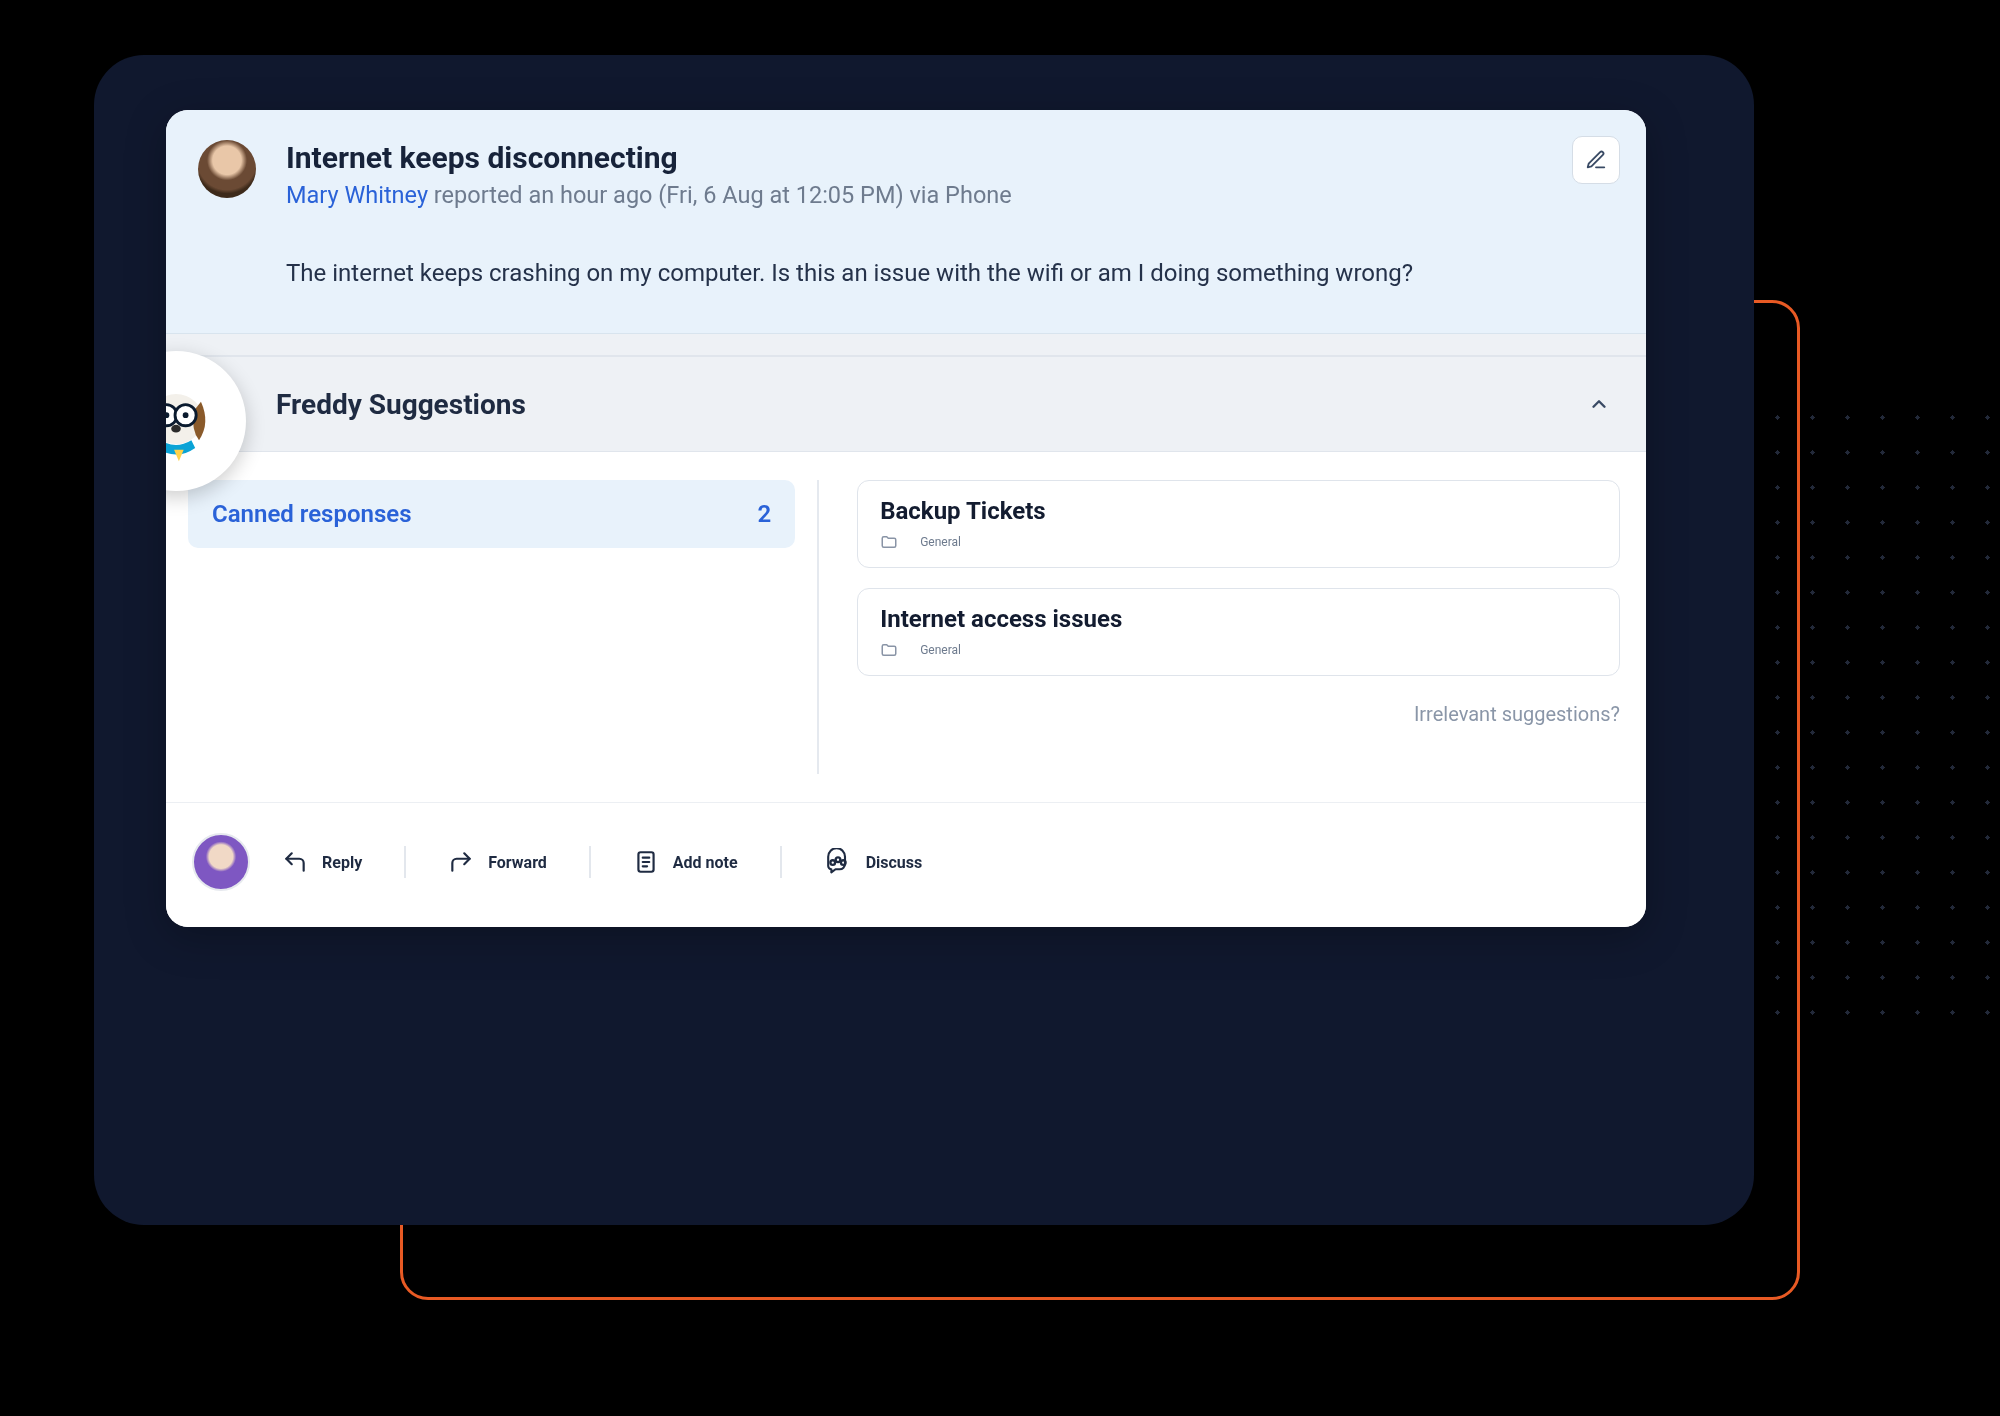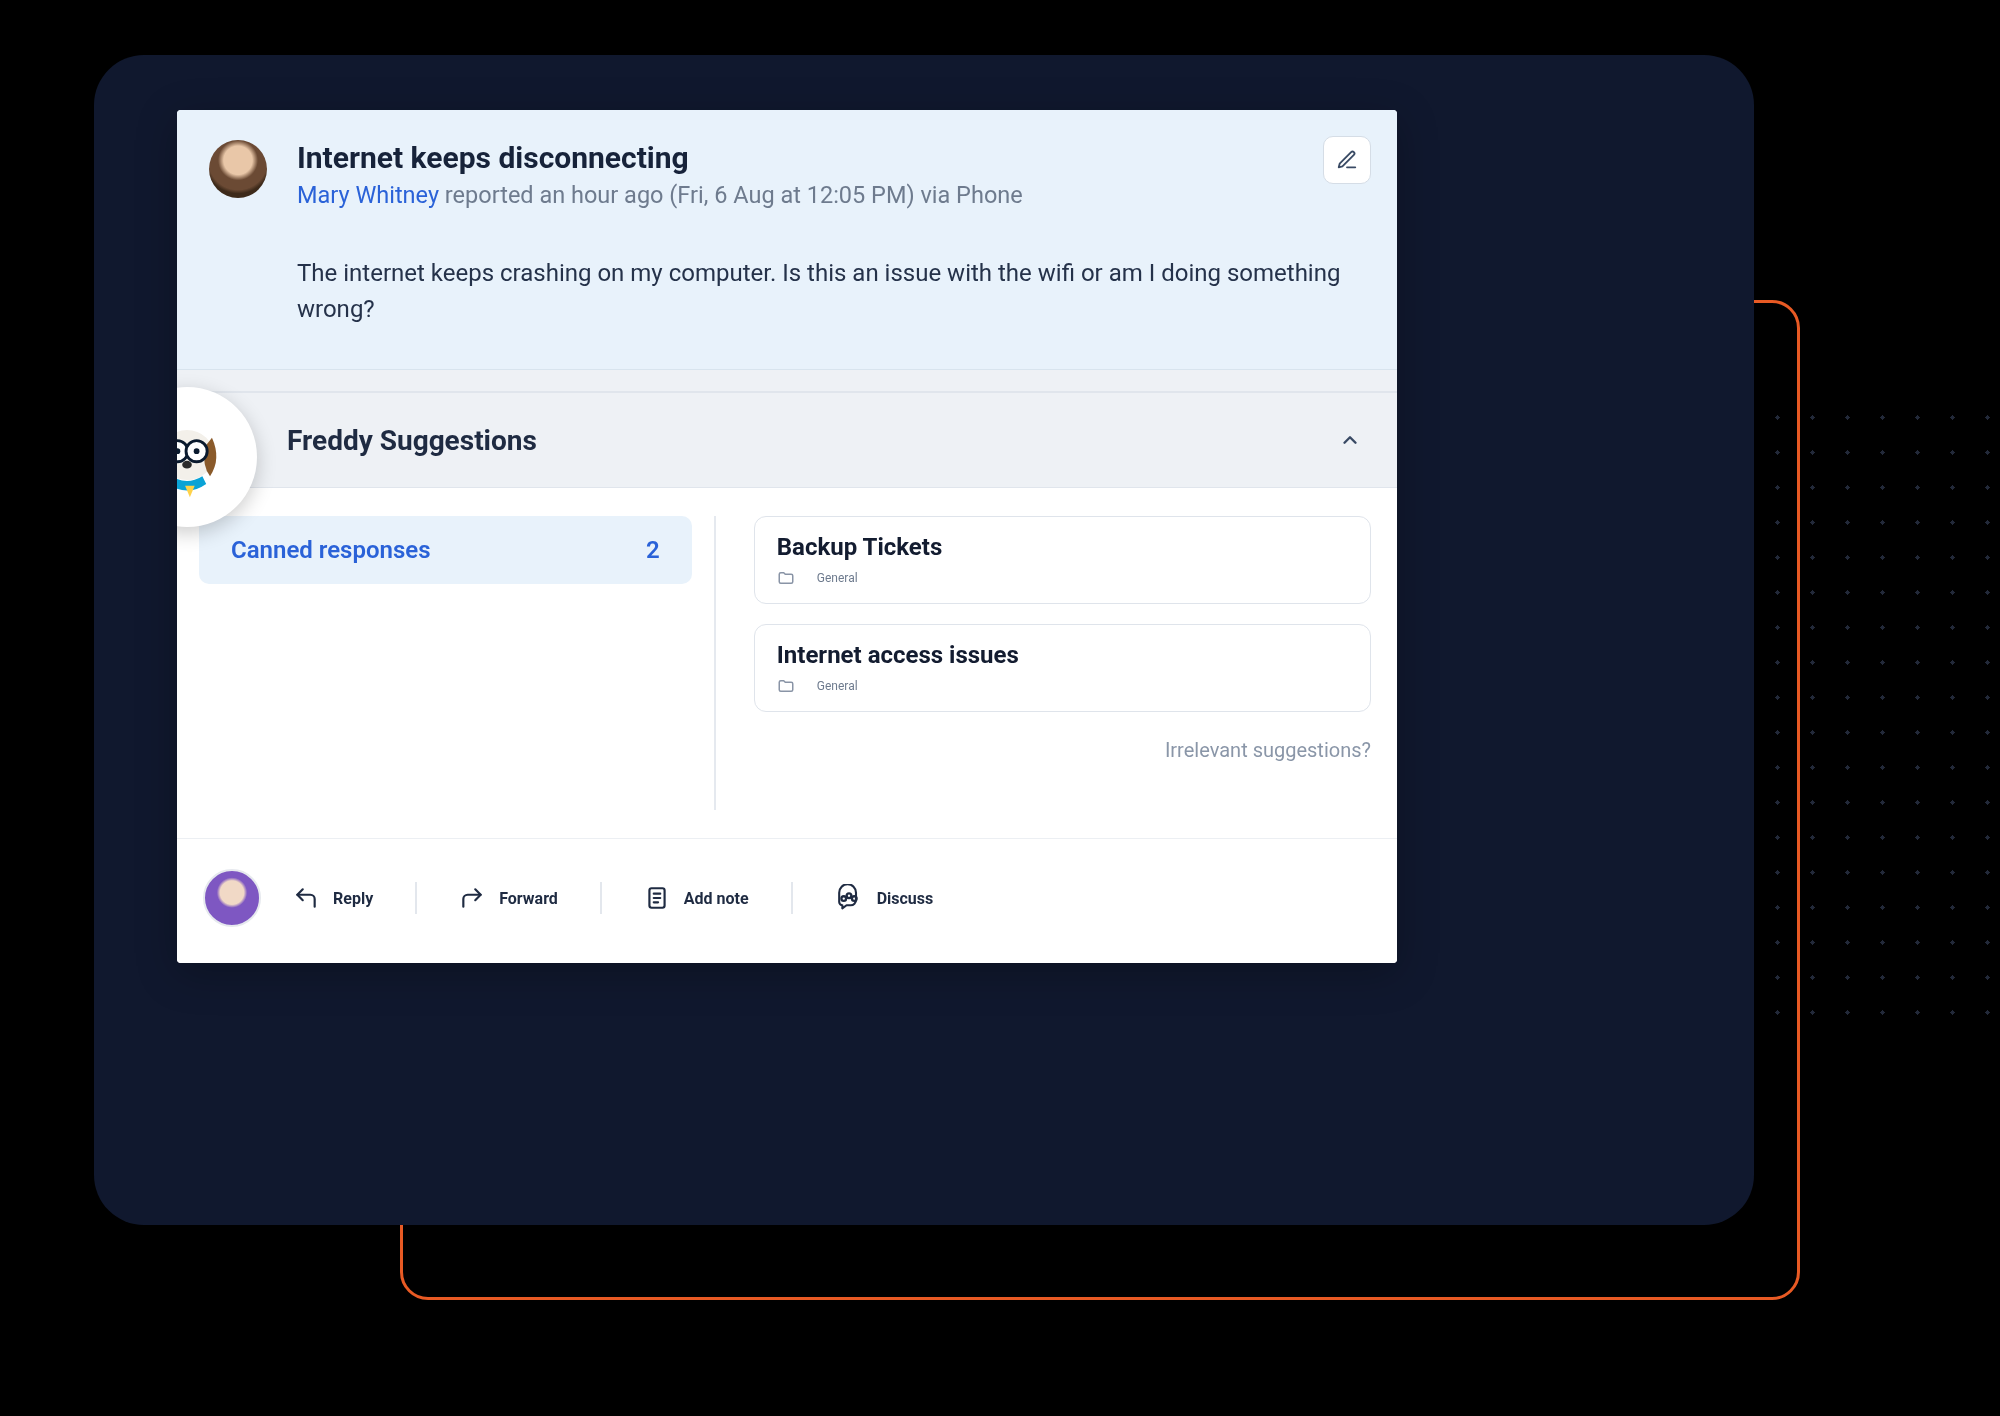--- a/index.html
+++ b/index.html
@@ -44,24 +44,24 @@
     width: 1660px;
     height: 1170px;
     background: #10182e;
     border-radius: 50px;
     z-index: 2;
   }
 
   
   .card {
     position: absolute;
-    left: 177px;
+    left: 166px;
     top: 110px;
-    width: 1220px;
-    border-radius: 4px;
+    width: 1480px;
+    border-radius: 22px;
     overflow: hidden;
     background: #fff;
     box-shadow: 0 10px 40px rgba(0,0,0,.25);
     z-index: 3;
   }
 
   
   .ticket-head {
     background: #e8f2fb;
     padding: 30px 32px 42px 32px;
@@ -165,21 +165,21 @@
     min-height: 350px;
     background: #fff;
   }
   .sugg-left {
     flex: 0 0 44%;
     padding: 28px 22px;
   }
   .canned-item {
     background: #e8f2fb;
     border-radius: 10px;
-    padding: 20px 32px;
+    padding: 20px 24px;
     display: flex;
     align-items: center;
     justify-content: space-between;
     cursor: pointer;
   }
   .canned-item .label { color: #2a62d8; font-size: 24px; font-weight: 600; }
   .canned-item .count { color: #2a62d8; font-size: 24px; font-weight: 600; }
 
   .sugg-divider {
     width: 2px;

